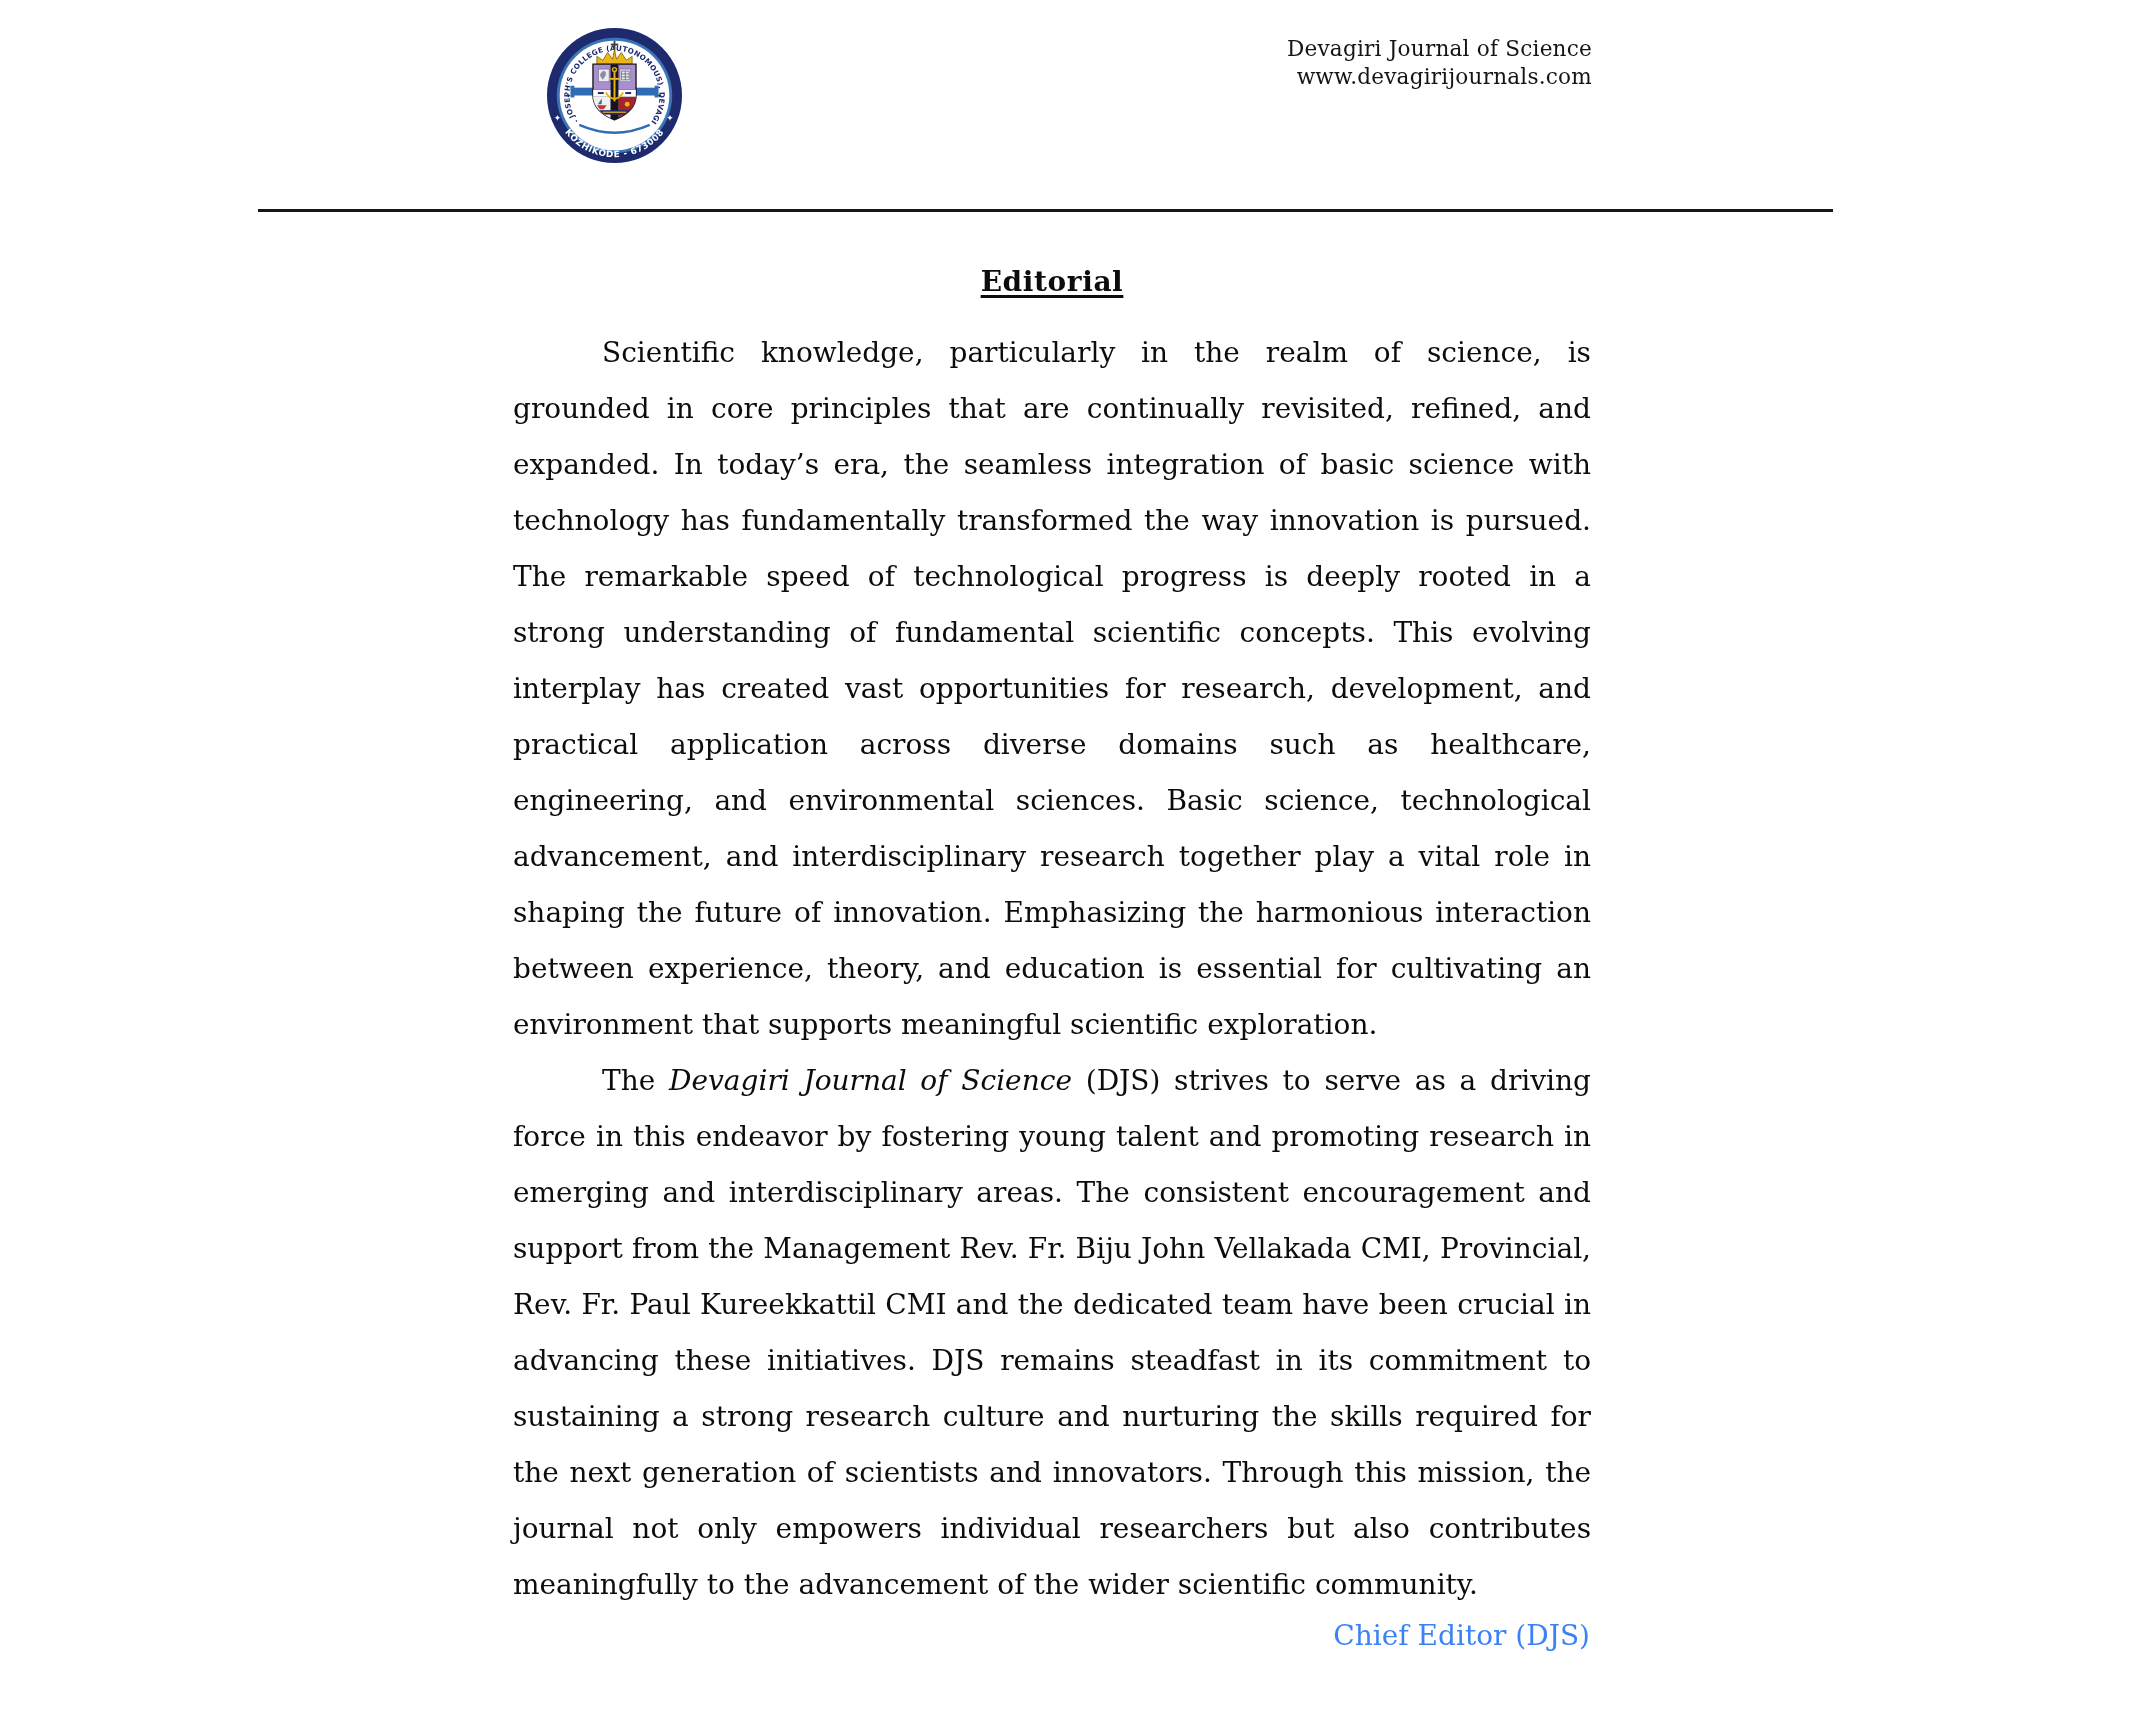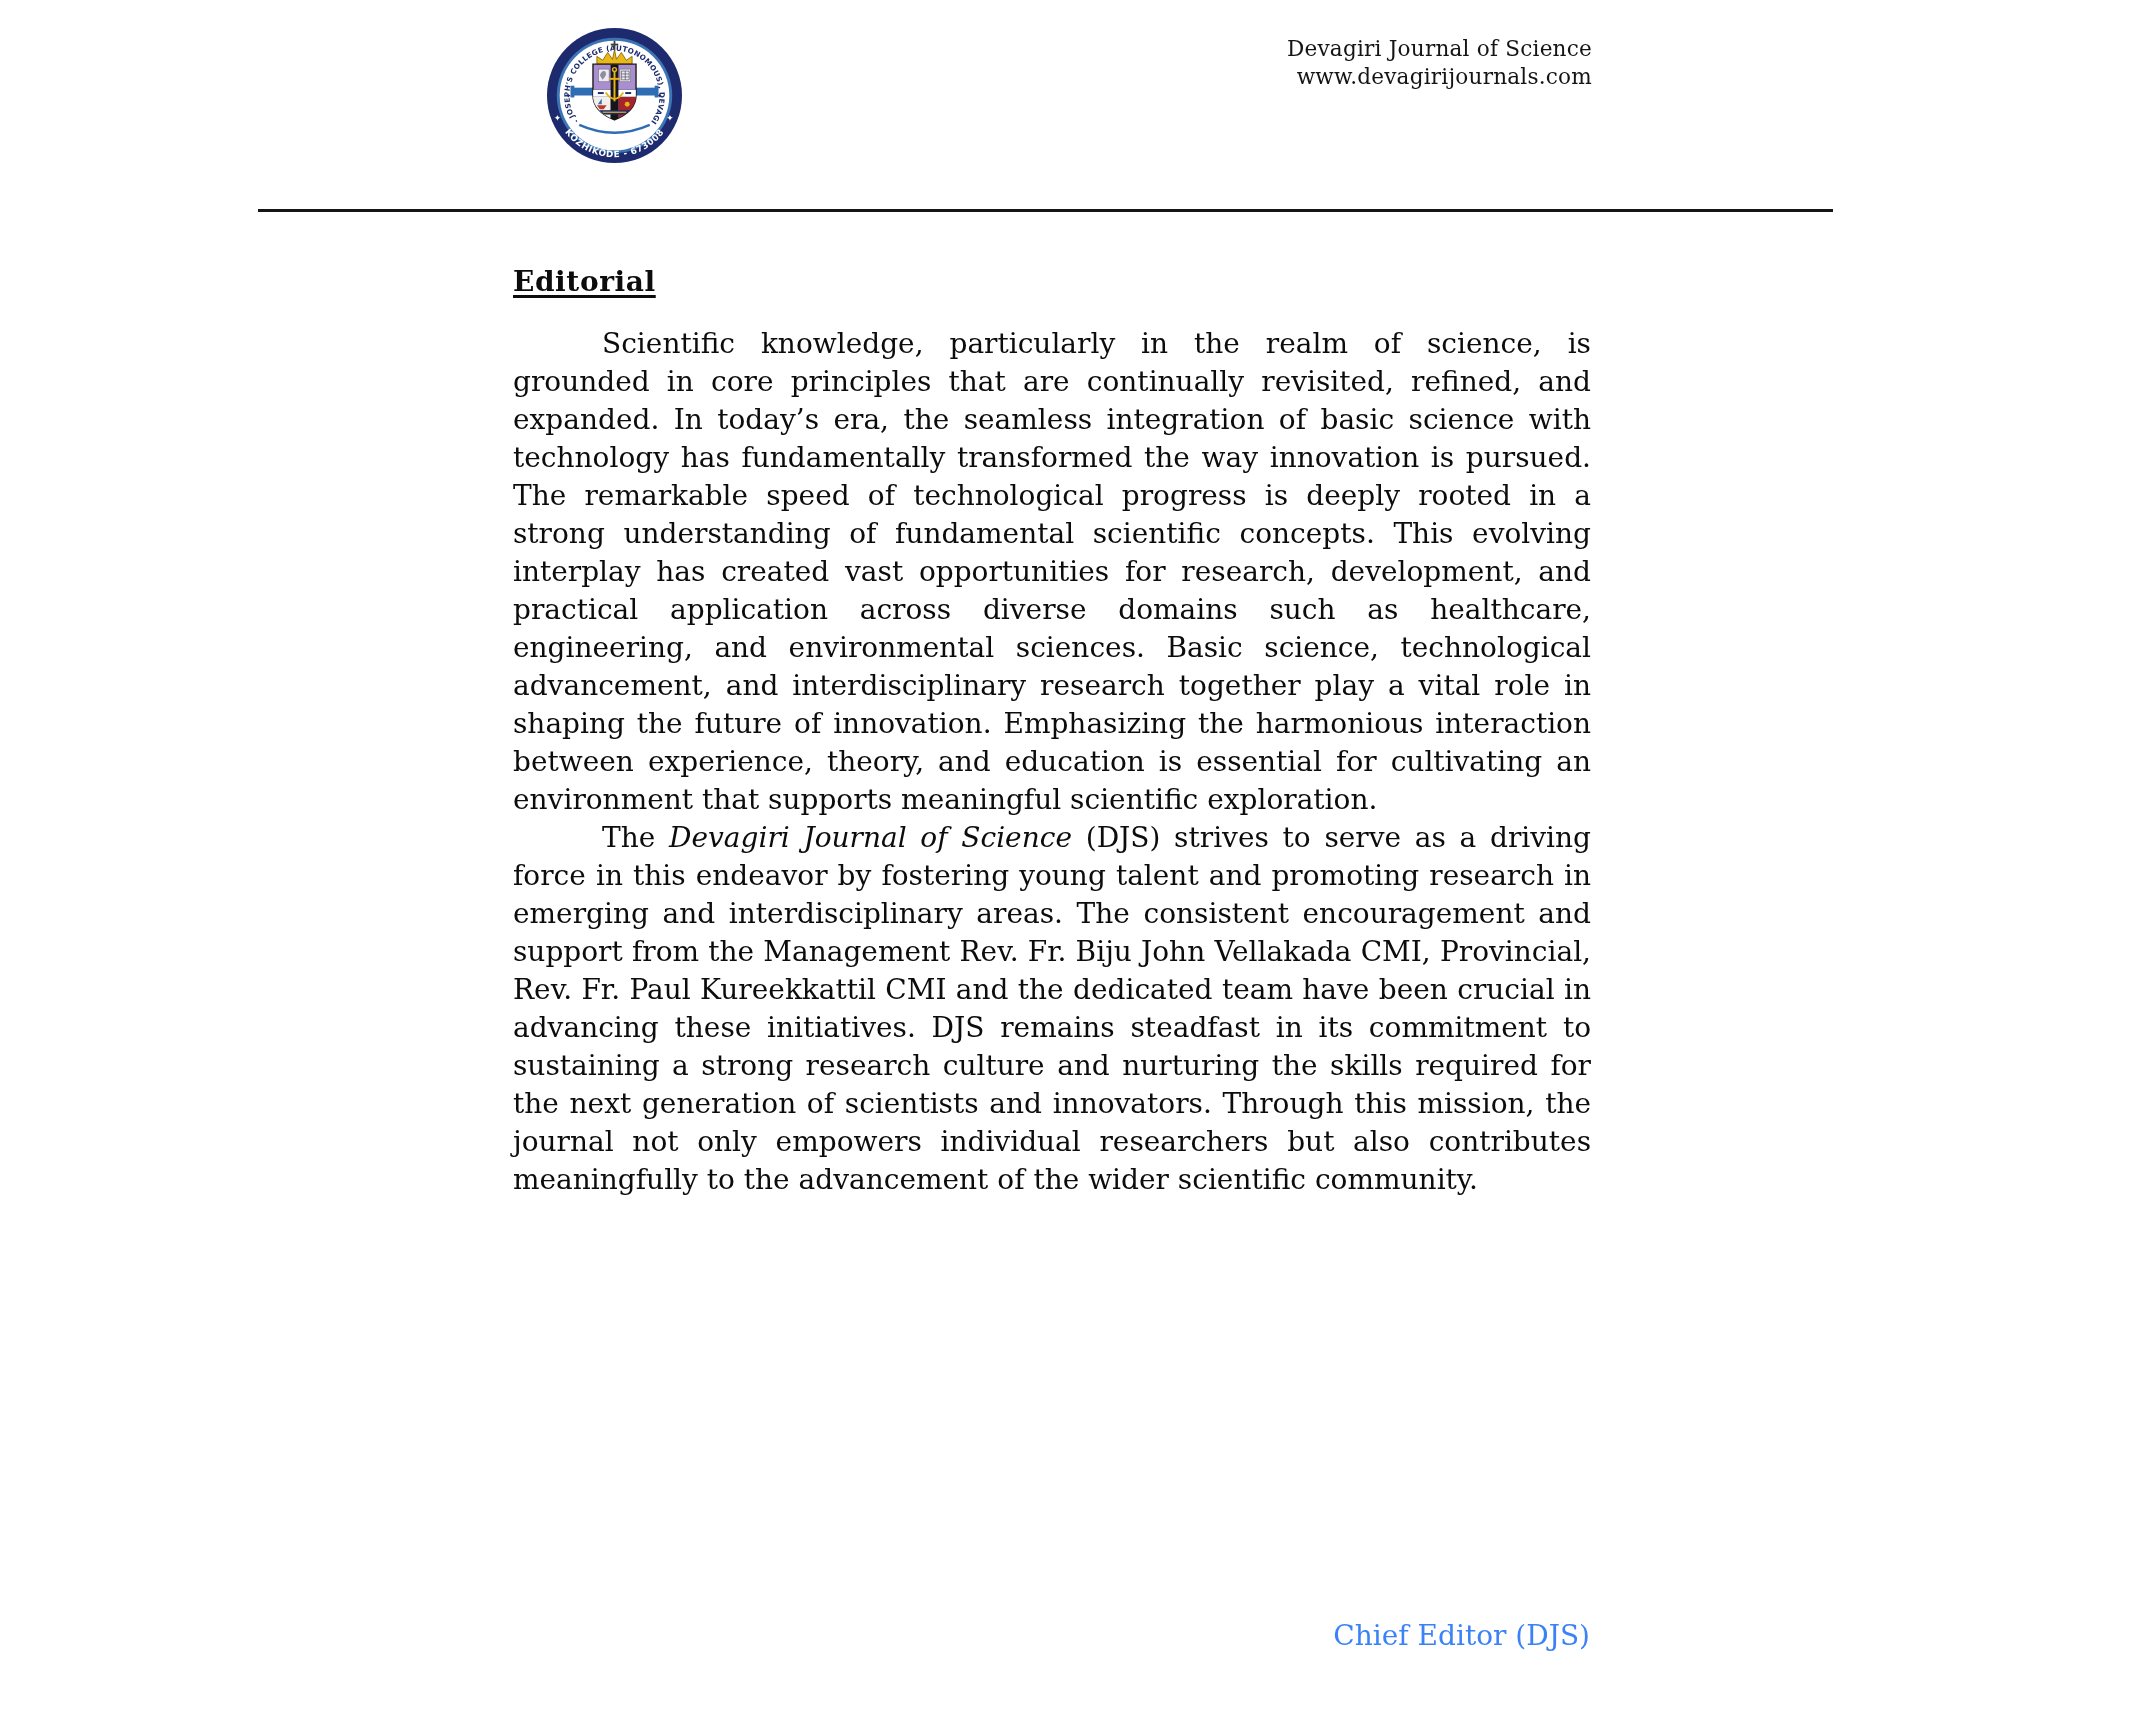--- a/index.html
+++ b/index.html
@@ -37,35 +37,36 @@
     top: 209px;
     width: 1575px;
     height: 2.9px;
     background: #161616;
   }
   .title {
     position: absolute;
     left: 513px;
     top: 265px;
     width: 1078px;
+    text-align: center;
     font-size: 28px;
     font-weight: bold;
     letter-spacing: 0.6px;
     text-decoration: underline;
     text-underline-offset: 3.9px;
     text-decoration-thickness: 2.5px;
     color: #0c0c0c;
   }
   .content {
     position: absolute;
     left: 513px;
     top: 325px;
     width: 1078px;
     font-size: 28px;
-    line-height: 38px;
+    line-height: 56px;
     text-align: justify;
     color: #0c0c0c;
   }
   .content p {
     margin: 0;
     text-indent: 89px;
   }
   .italic { font-style: italic; }
   .signature {
     position: absolute;

